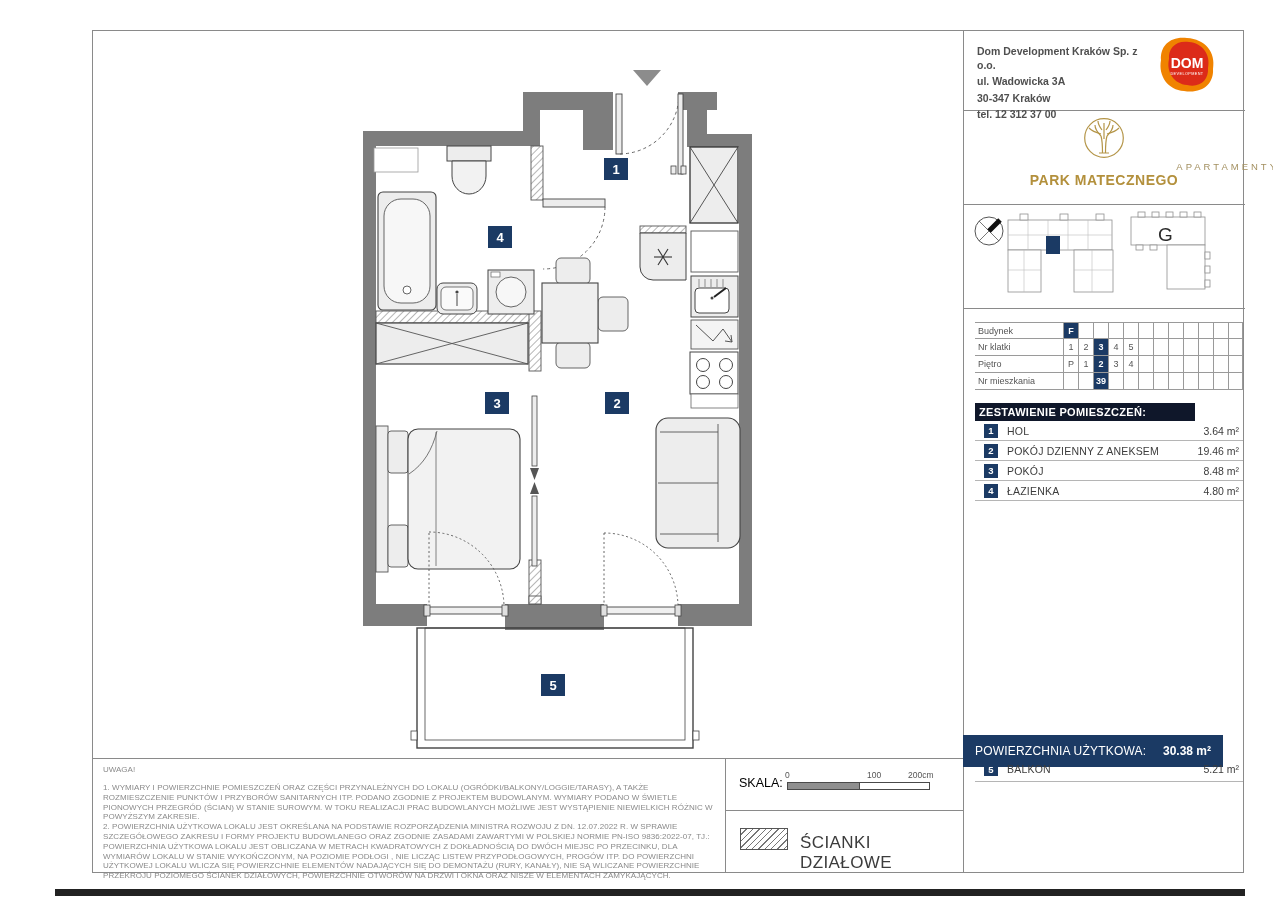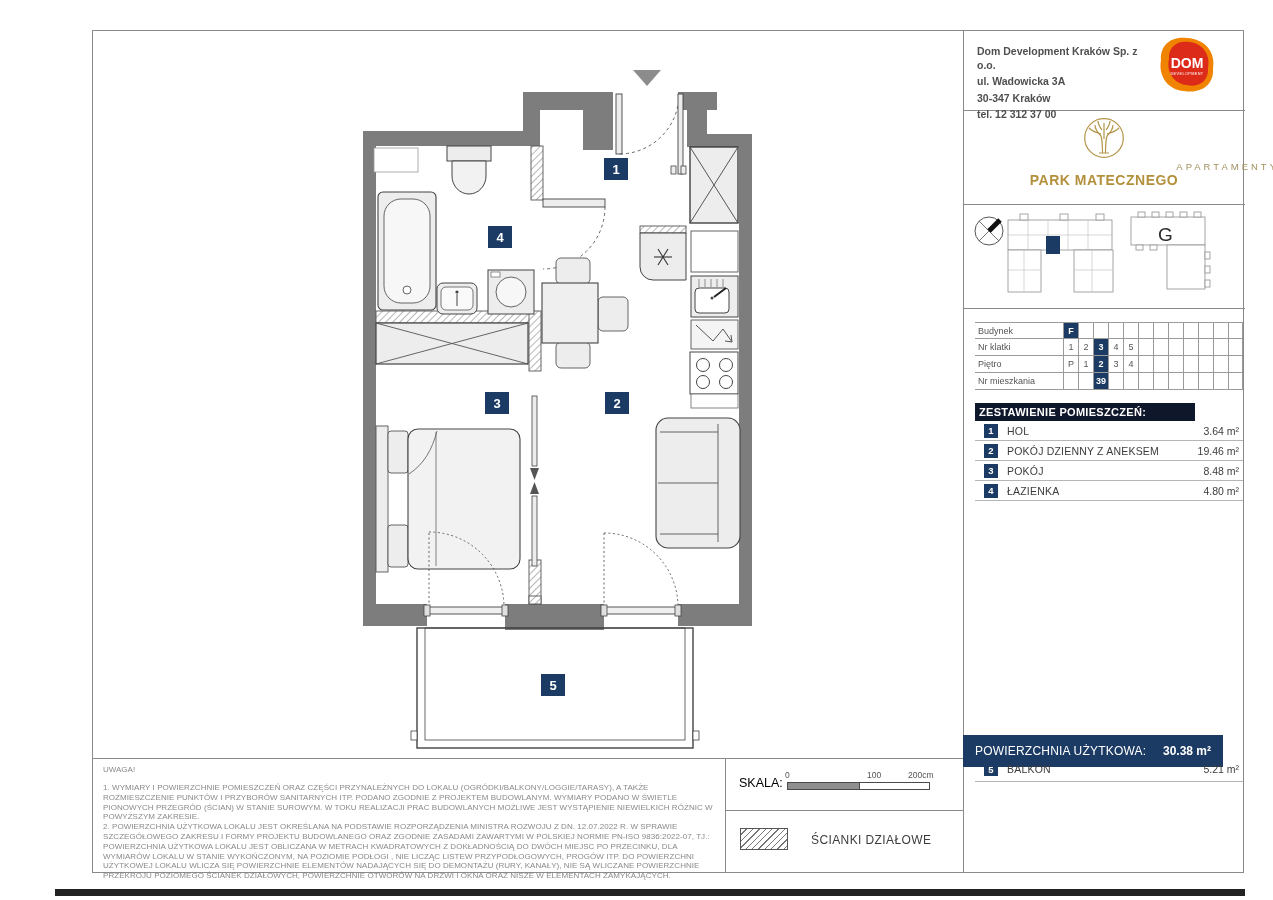--- a/index.html
+++ b/index.html
@@ -58,21 +58,21 @@
   #scale-box{position:absolute;left:725px;top:758px;width:238px;height:52px;}
   #scale-label{position:absolute;left:14px;top:18px;font-size:12.5px;color:#000000;}
   .tick{position:absolute;font-size:8.5px;color:#555;top:12px;}
   #scale-bar{position:absolute;left:62px;top:24px;width:143px;height:8px;border:1px solid #4a4a4a;box-sizing:border-box;display:flex;}
   #scale-bar .half1{width:72px;background:#8f8f8f;border-right:1px solid #4a4a4a;box-sizing:border-box;}
   #scale-bar .half2{flex:1;background:#fff;}
 
   #legend-box{position:absolute;left:725px;top:810px;width:238px;height:63px;}
   #legend-swatch{position:absolute;left:15px;top:18px;width:48px;height:22px;border:1px solid #555;box-sizing:border-box;
     background:repeating-linear-gradient(135deg,#fff 0 3.5px,#777 3.5px 4.5px);}
-  #legend-label{position:absolute;left:86px;top:23px;font-size:12px;color:#3c3c3c;letter-spacing:.4px;}
+  #legend-label{position:absolute;left:75px;top:23px;font-size:17px;color:#3c3c3c;letter-spacing:.4px;}
 
   #bottom-bar{position:absolute;left:55px;top:889px;width:1190px;height:7px;background:#222;}
 
   svg text{font-family:"Liberation Sans",sans-serif;}
 </style>
 </head>
 <body>
 
 <div id="frame"></div>
 <div class="line" style="left:963px;top:30px;width:1px;height:843px;"></div>

